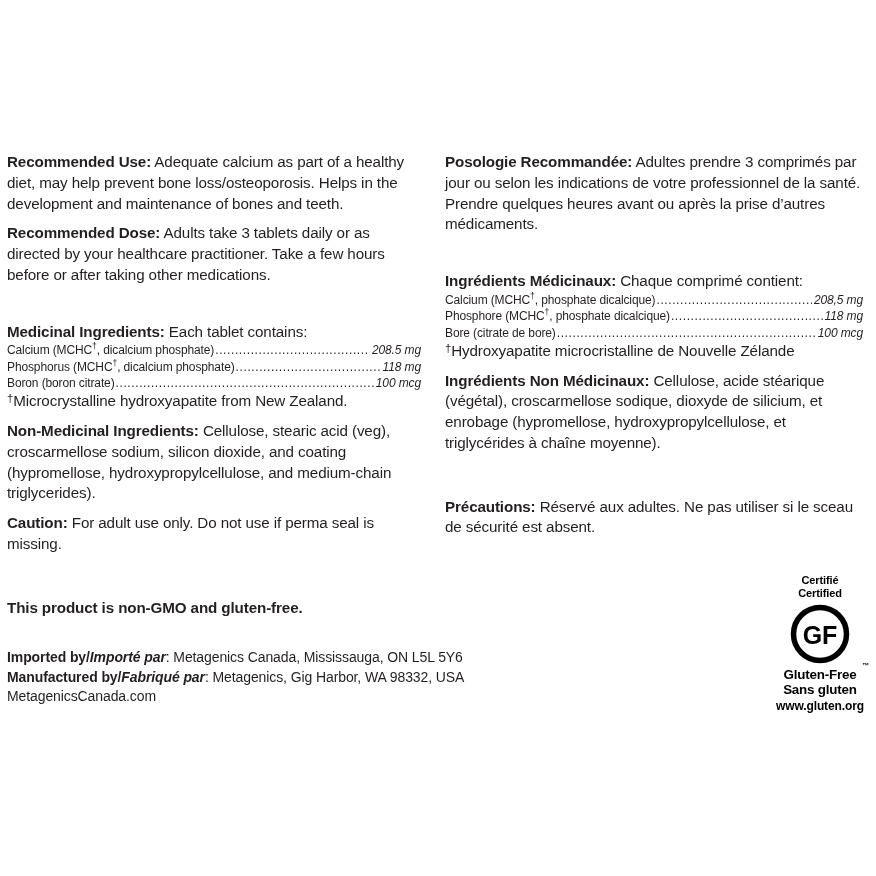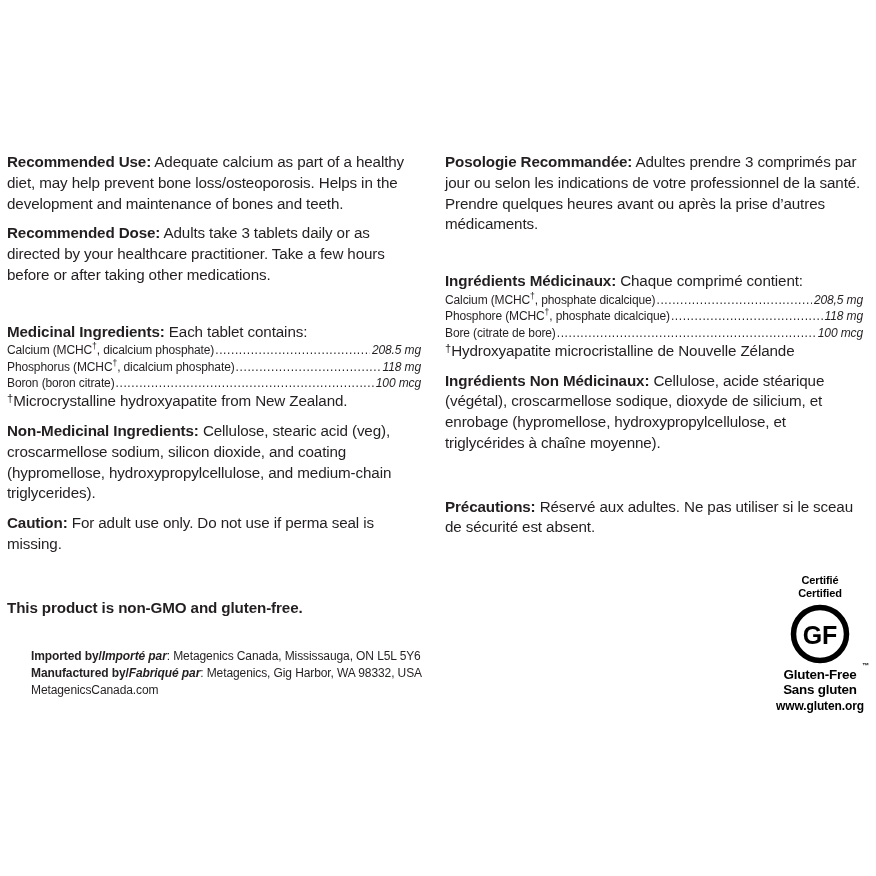--- a/index.html
+++ b/index.html
@@ -84,24 +84,23 @@
     vertical-align: 0.36em;
     line-height: 0;
   }
 
   
   .footer {
     position: absolute;
     left: 7px;
     top: 648px;
     width: 700px;
-    font-size: 12px;
+    font-size: 14px;
     line-height: 1.4;
     letter-spacing: -0.1px;
-    margin-left: 24px;
   }
   .footer-line { white-space: nowrap; }
   .footer-line .b { font-weight: bold; }
   .footer-line .i { font-weight: bold; font-style: italic; }
   .site { }
 
   
   .gf-seal {
     position: absolute;
     left: 770px;

